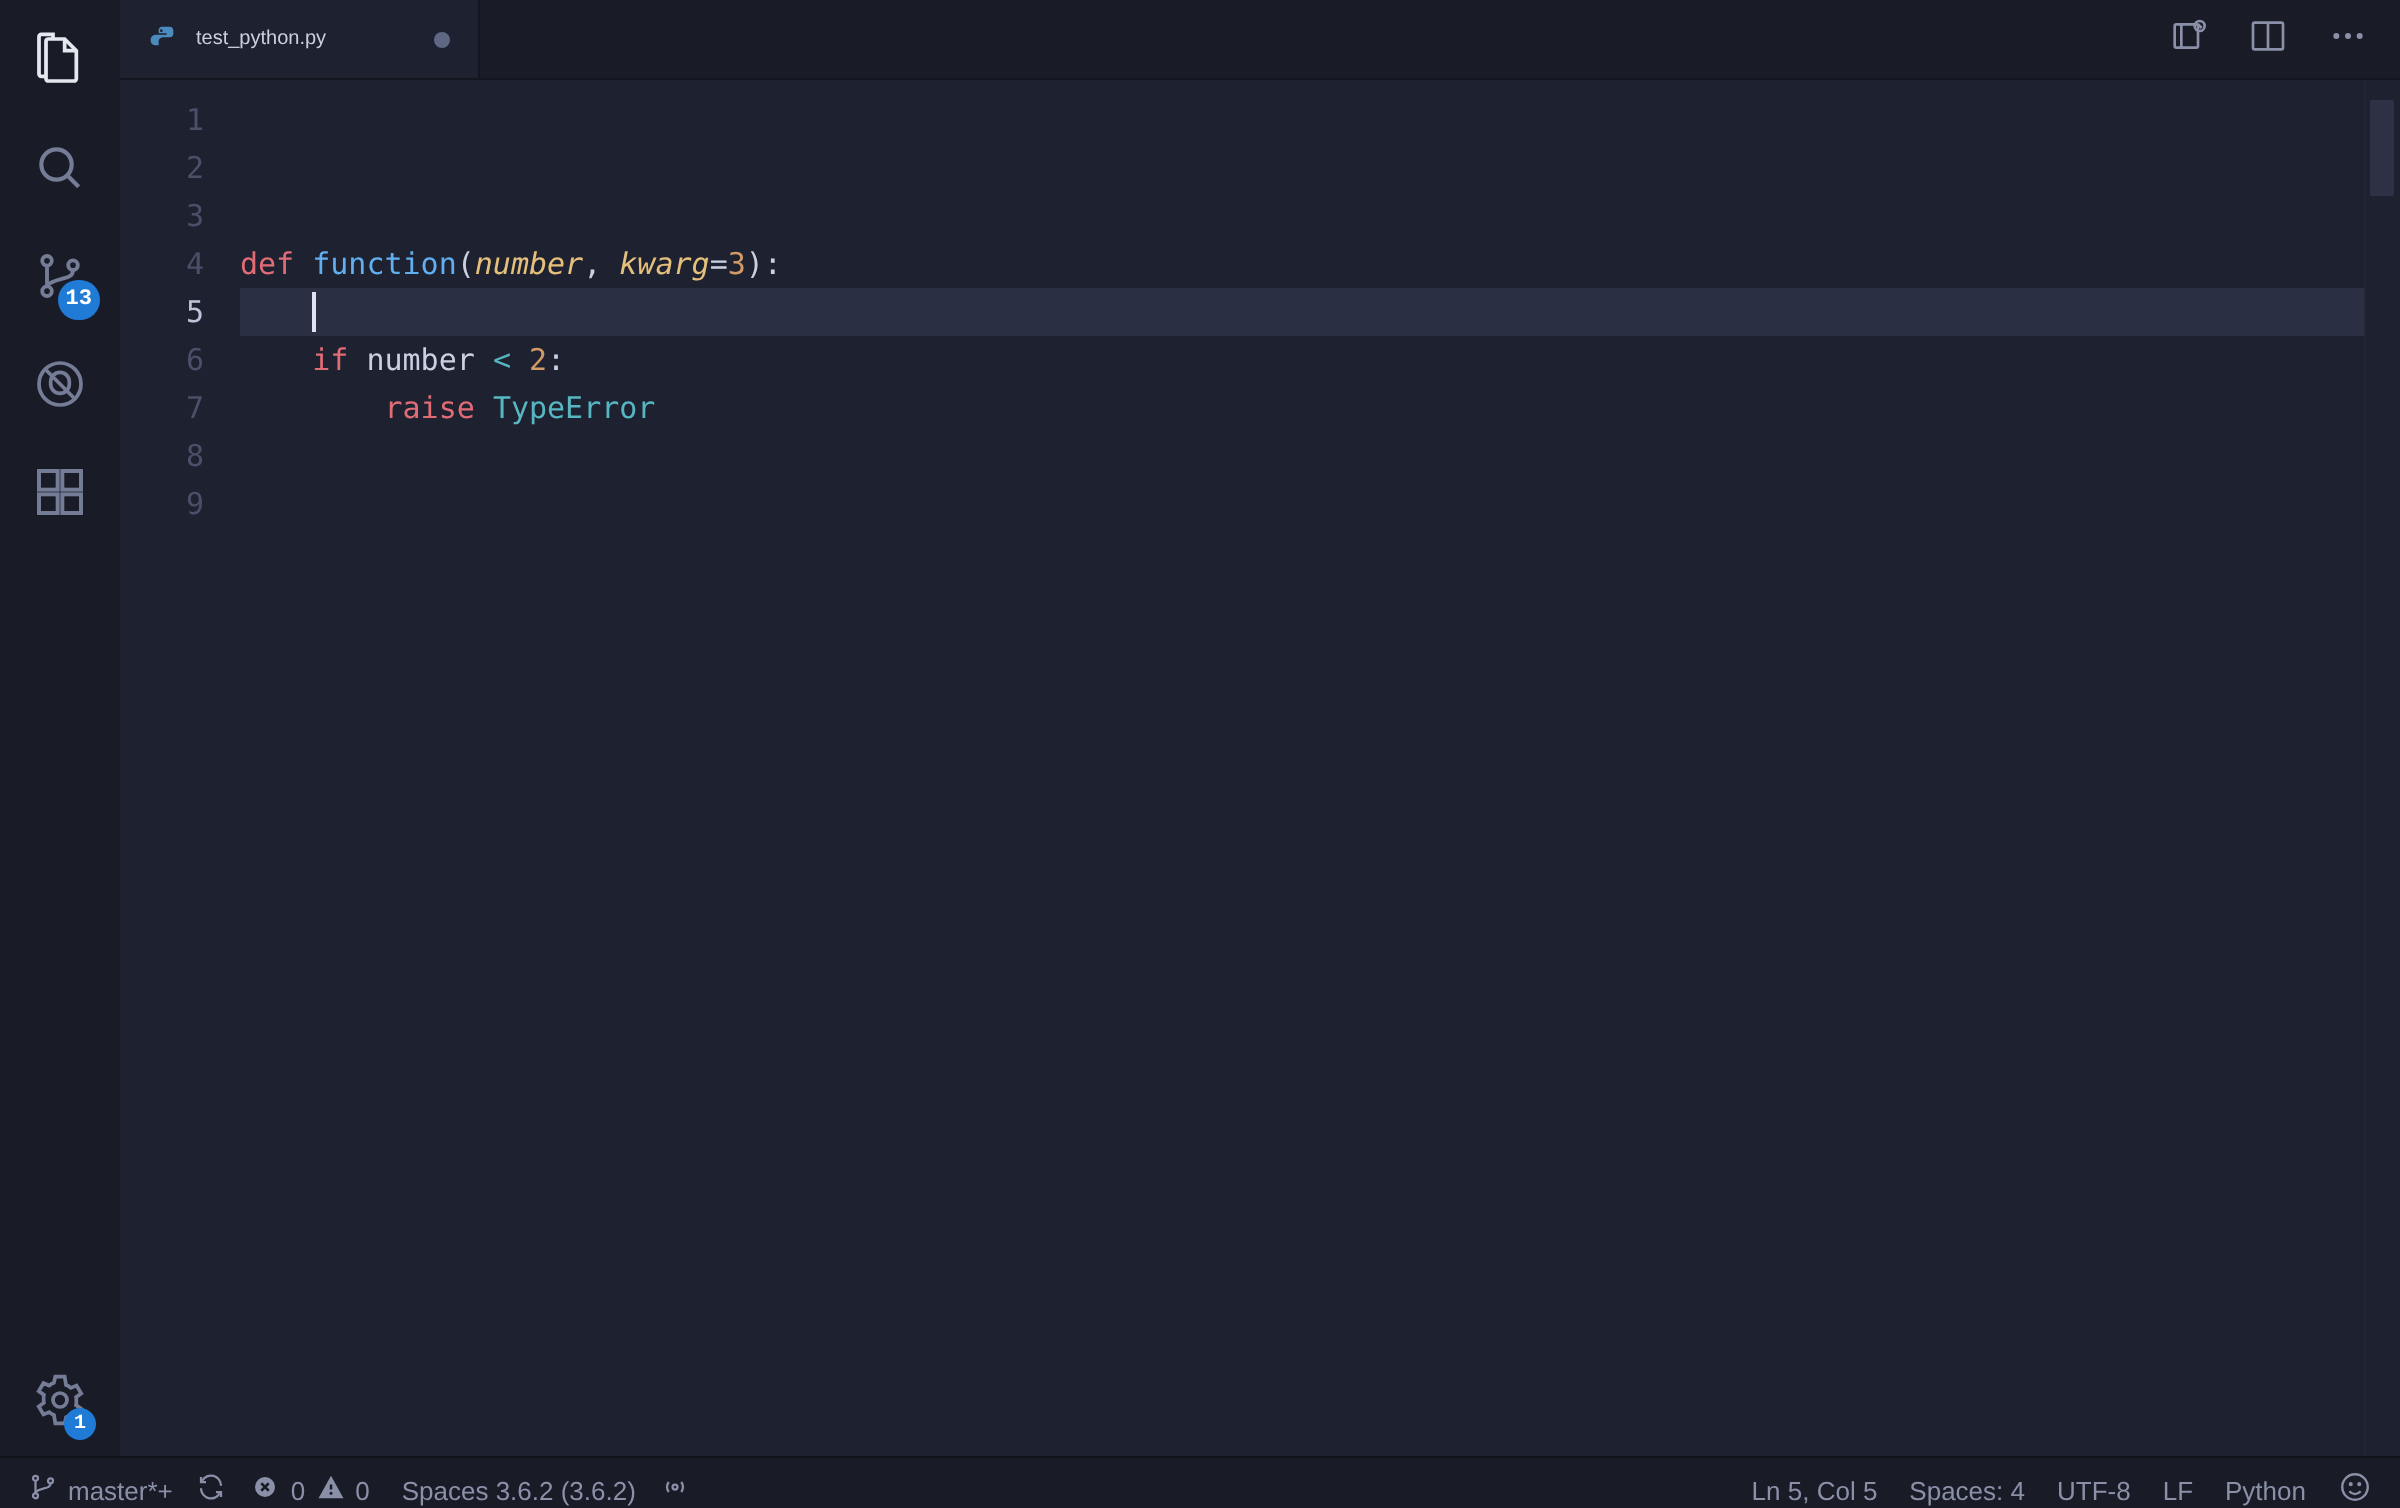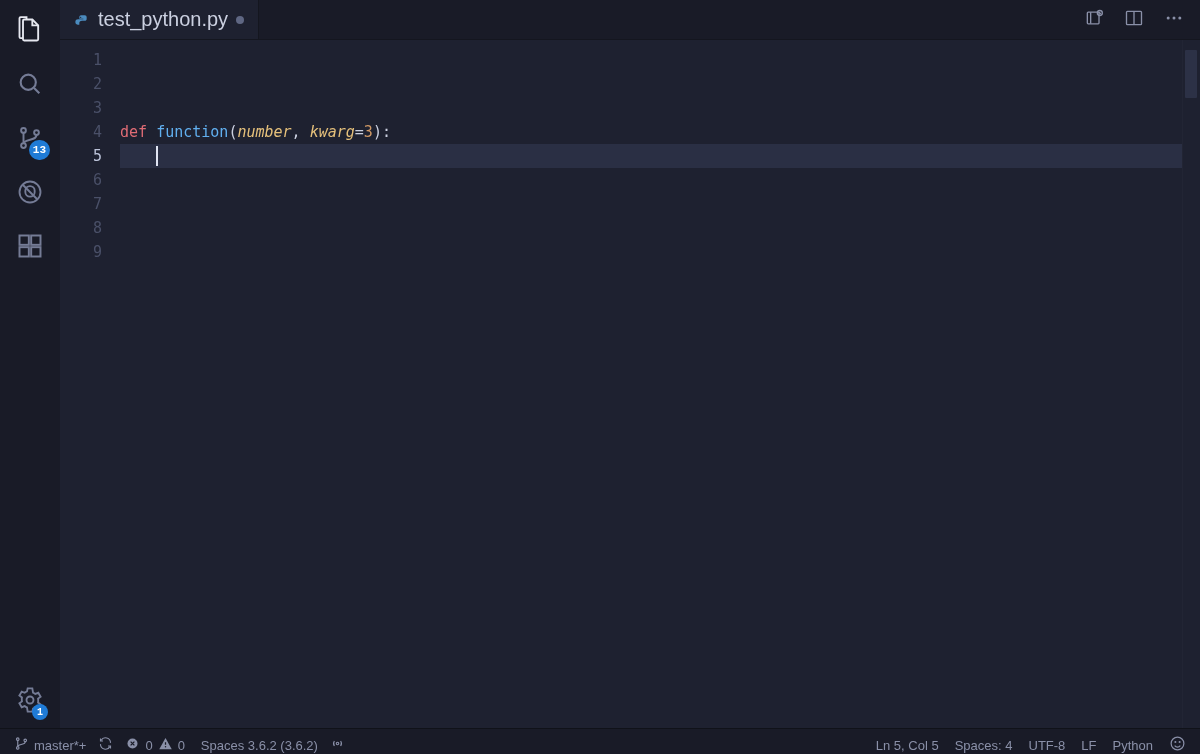--- a/index.html
+++ b/index.html
@@ -70,21 +70,21 @@
   .tabbar {
     height: 40px; background: var(--bg-dark);
     display: flex; align-items: stretch;
     border-bottom: 1px solid #14161f;
   }
   .tab {
     display:flex; align-items:center; gap:8px;
     padding: 0 14px; min-width: 180px;
     background: var(--bg); color: var(--fg);
     border-right: 1px solid #14161f;
-    font-size: 20px;
+    font-size: 10px;
   }
   .tab .pyicon { width:16px; height:16px; color:#4b8bbe; flex-shrink:0;}
   .tab .dirty { width:8px; height:8px; border-radius:50%; background: var(--fg-dim); margin-left:auto;}
   .tabbar-spacer { flex:1; }
   .tabbar-actions {
     display:flex; align-items:center; gap:4px; padding: 0 8px;
     color: var(--icon);
   }
   .tabbar-actions .act { width:36px; height:36px; display:flex; align-items:center; justify-content:center;}
   .tabbar-actions svg { width:20px; height:20px;}
@@ -254,20 +254,22 @@
           <div class="ln">7</div>
           <div class="ln">8</div>
           <div class="ln">9</div>
         </div>
       <div class="codecol" id="codecol">
           <div class="codeline"></div>
           <div class="codeline"></div>
           <div class="codeline"></div>
           <div class="codeline"><span class="tk-def">def </span><span class="tk-func">function</span><span class="tk-op">(</span><span class="tk-param">number</span><span class="tk-op">, </span><span class="tk-param">kwarg</span><span class="tk-op">=</span><span class="tk-num">3</span><span class="tk-op">):</span></div>
           <div class="codeline hl"><span class="tk-plain">    </span><span class="cursor" style="left: 36px;"></span></div>
+          <div class="codeline"><span class="tk-plain">    </span><span class="tk-def">if </span><span class="tk-plain">number </span><span class="tk-kw2">&lt; </span><span class="tk-num">2</span><span class="tk-op">:</span></div>
+          <div class="codeline"><span class="tk-plain">        </span><span class="tk-def">raise </span><span class="tk-kw2">TypeError</span></div>
           <div class="codeline"></div>
         </div>
       <div class="minimap">
         <div class="minimap-inner"></div>
       </div>
     </div>
   </div>
 
   <div class="statusbar">
     <div class="sb-item">

